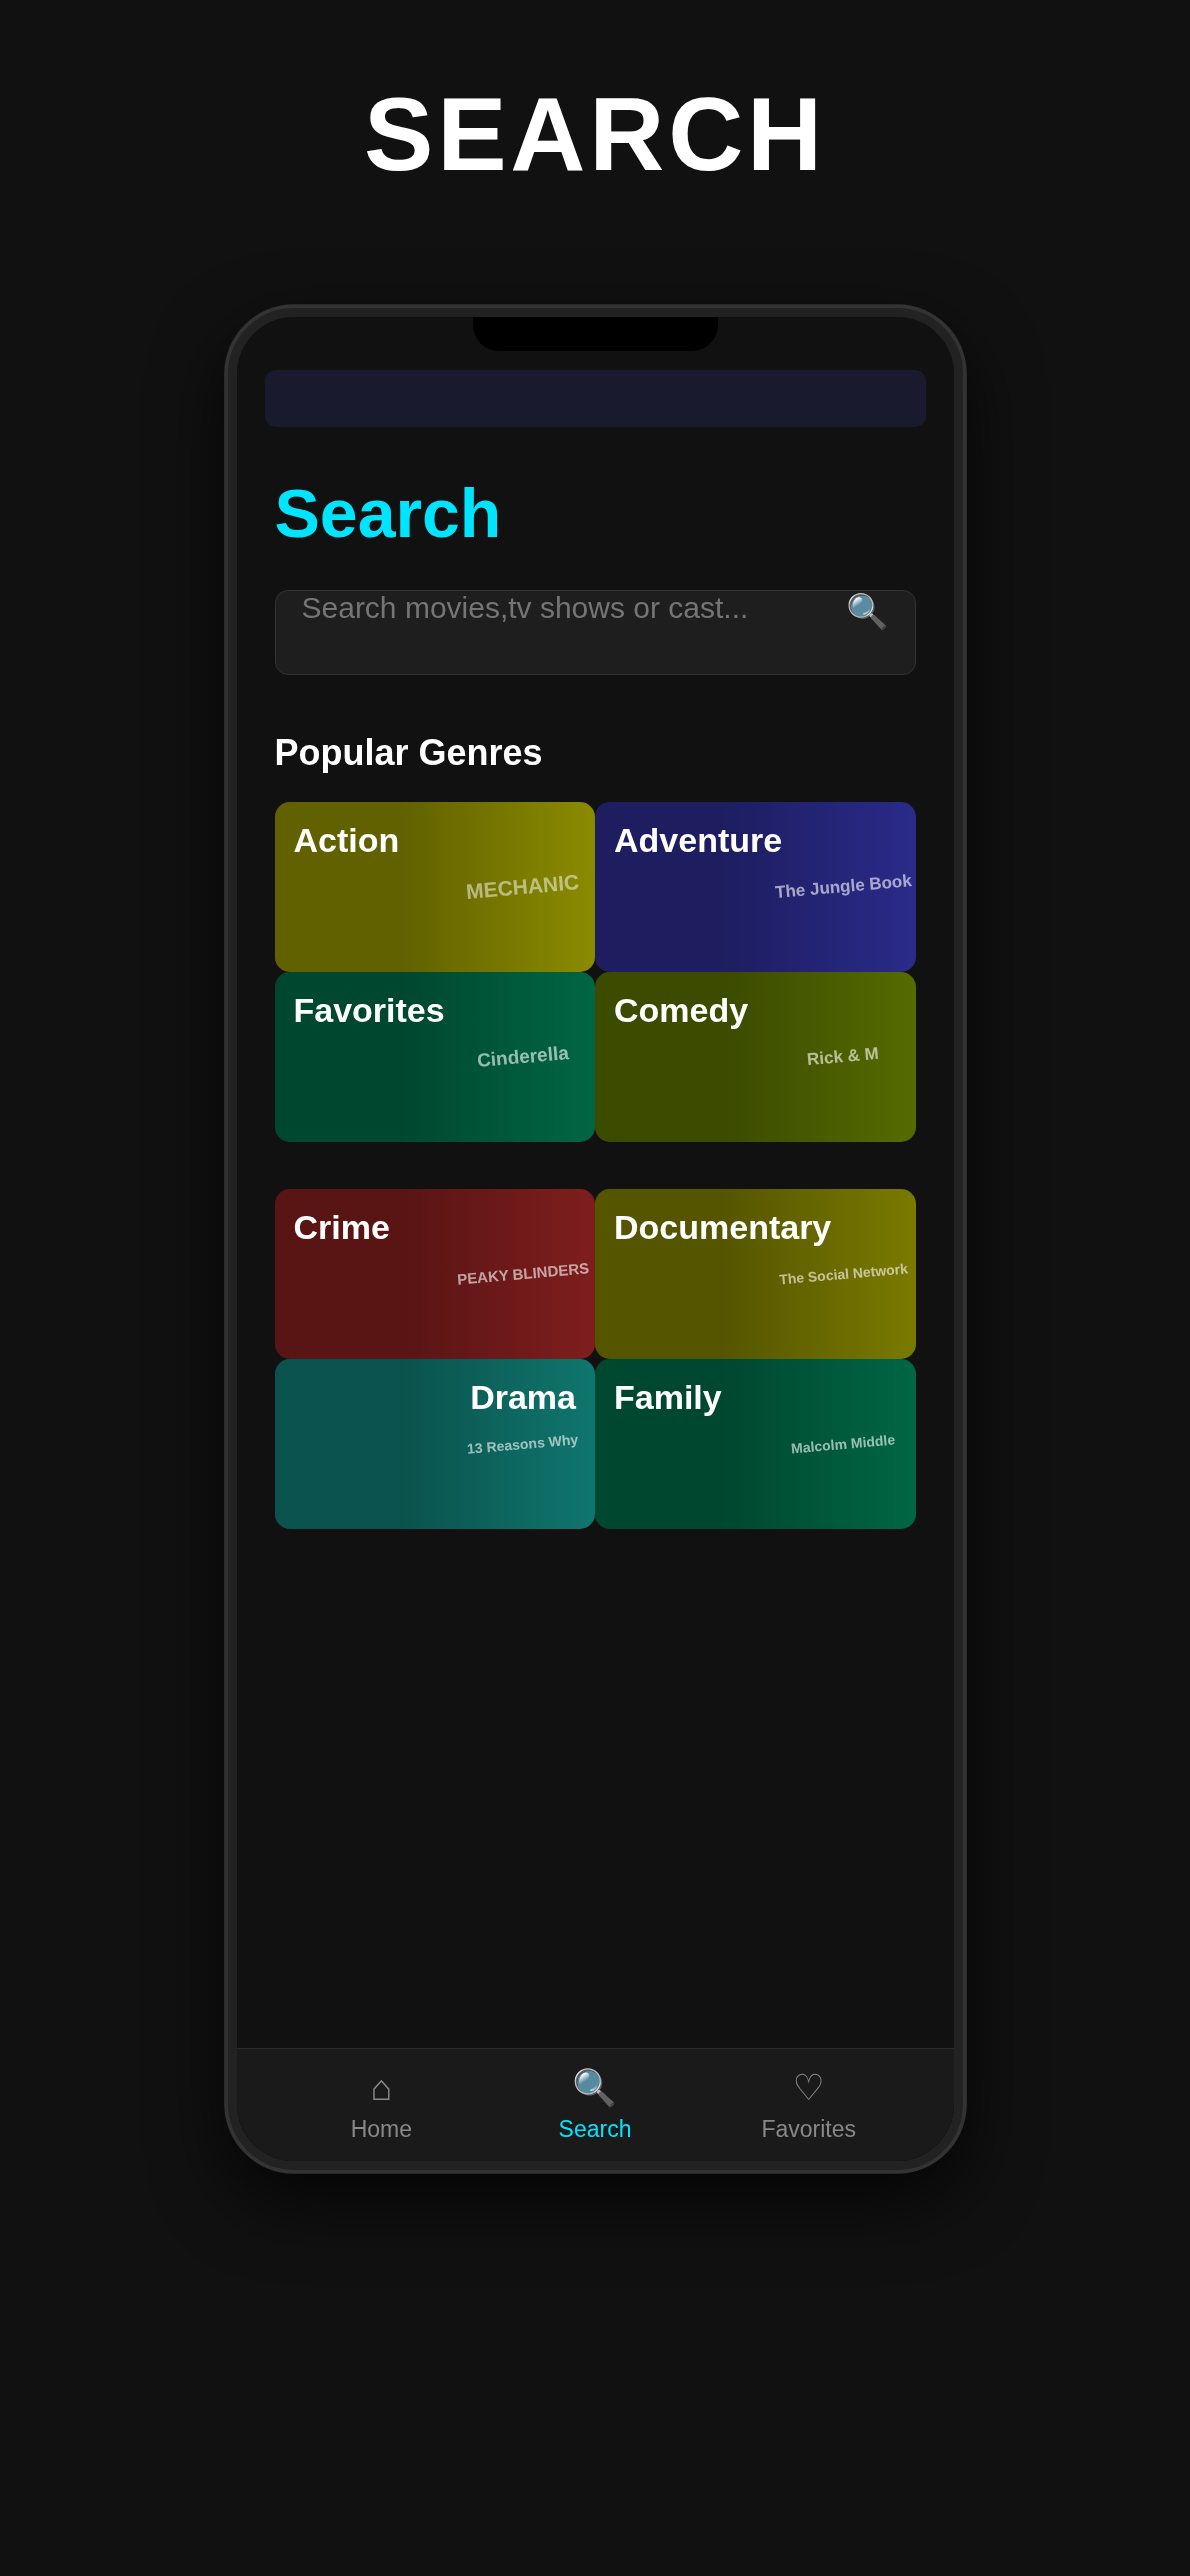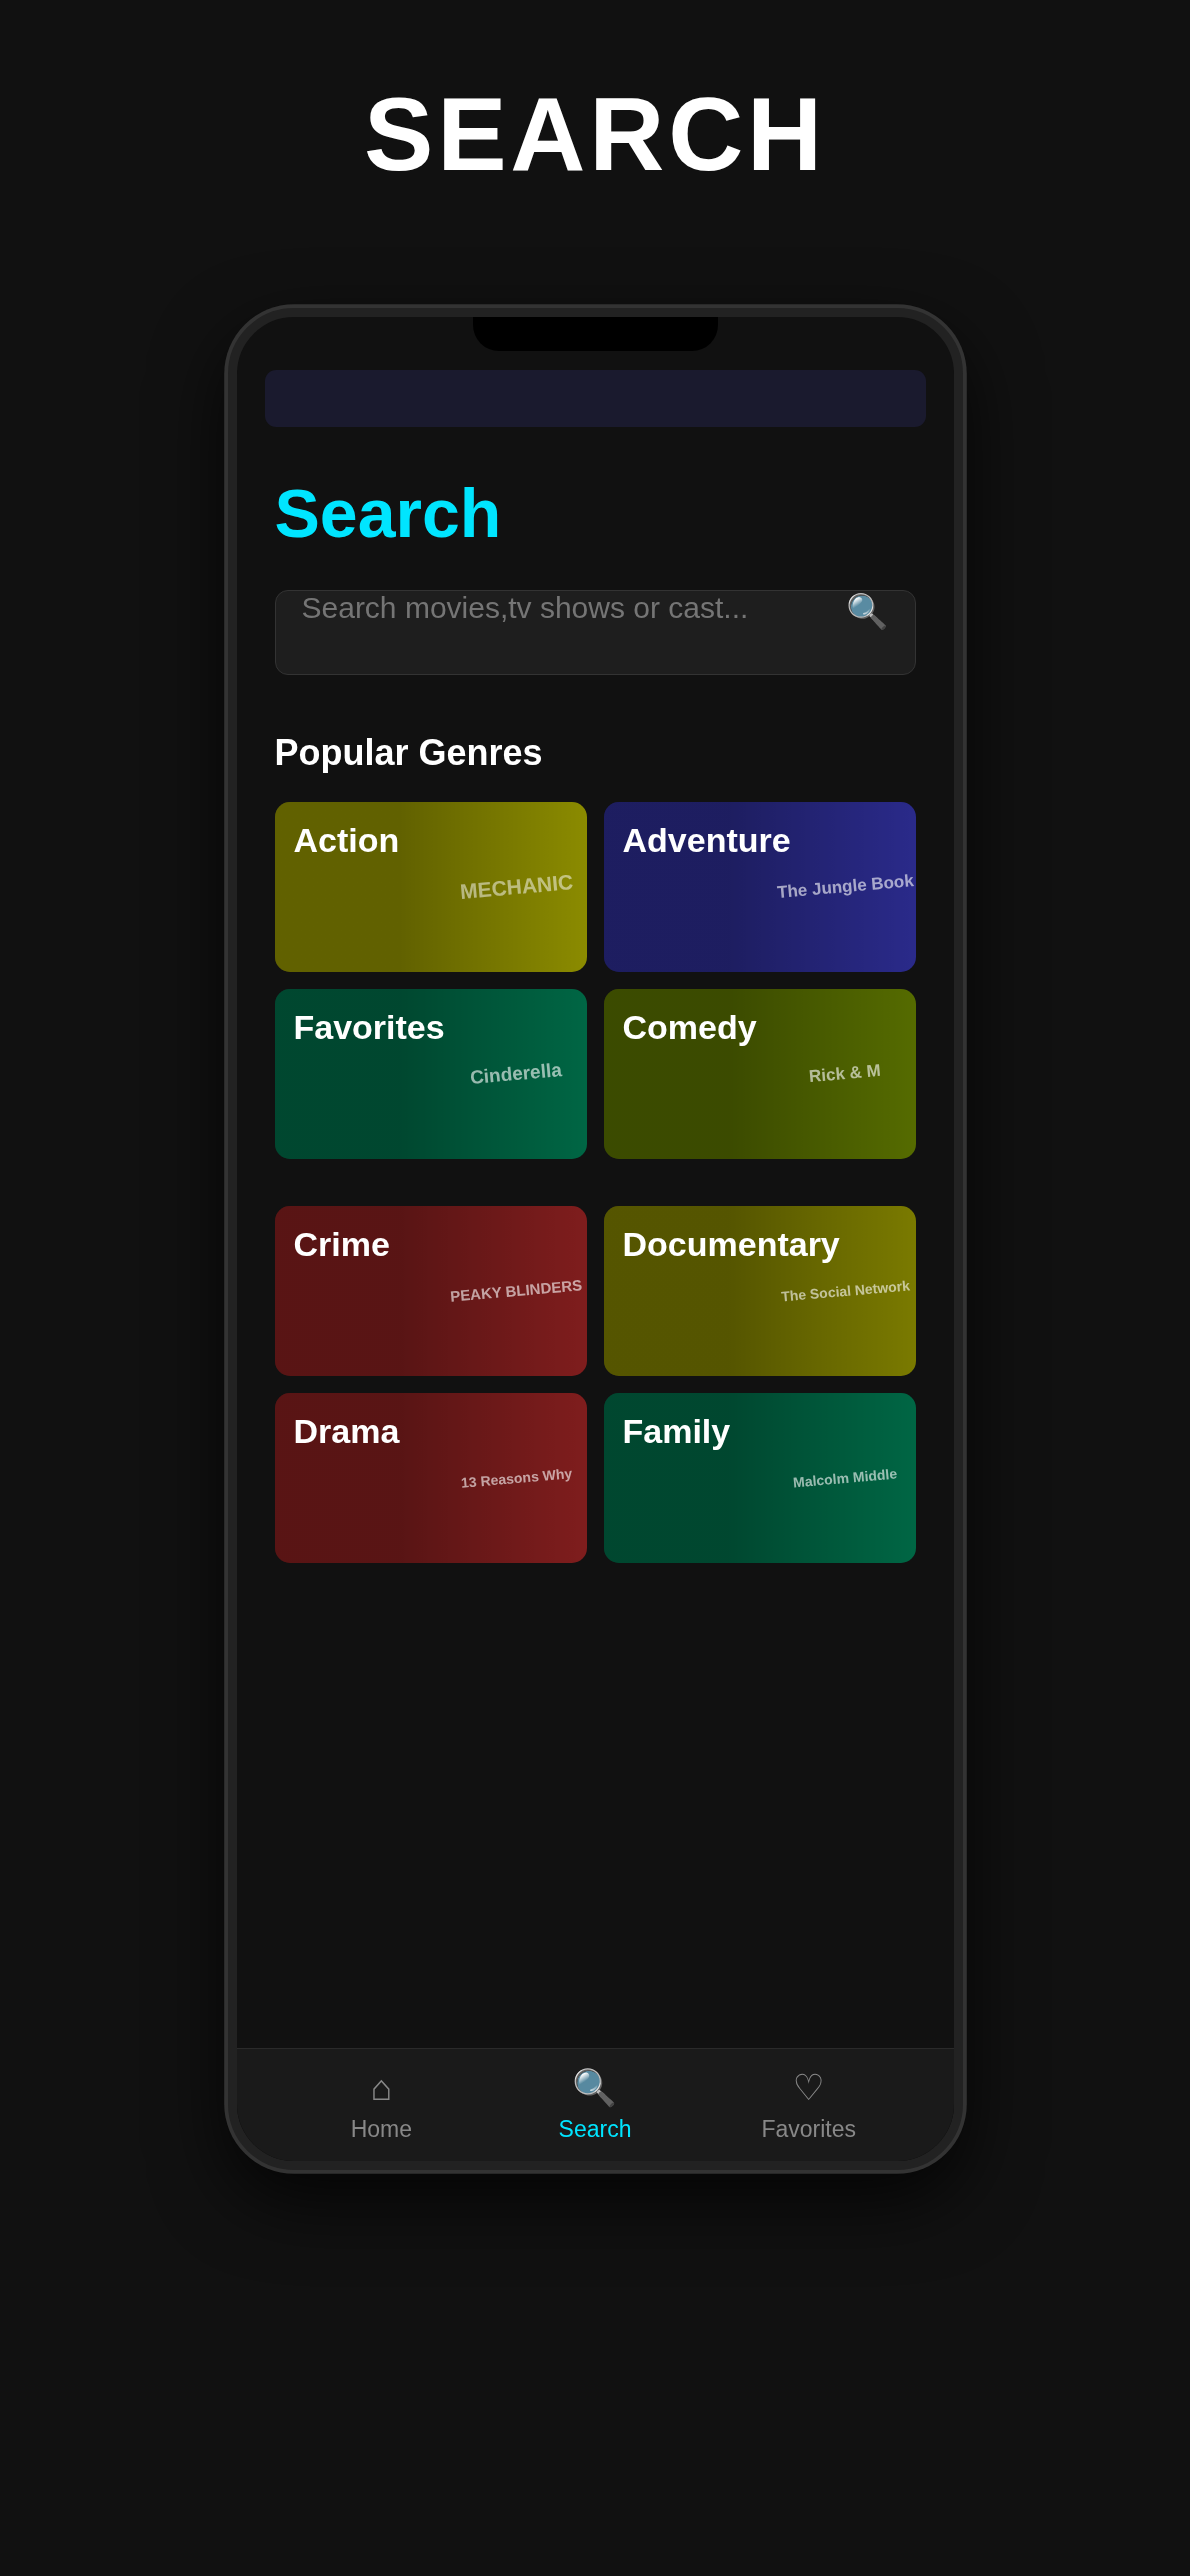--- a/index.html
+++ b/index.html
@@ -113,21 +113,20 @@
     .section-label {
       font-size: 36px;
       font-weight: 800;
       color: #fff;
       margin-bottom: 28px;
     }
 
     .genre-grid {
       display: grid;
       grid-template-columns: 1fr 1fr;
-      gap: 17px;
       margin-bottom: 47px;
     }
 
     .genre-card {
       border-radius: 15px;
       height: 170px;
       position: relative;
       overflow: hidden;
       display: flex;
       align-items: flex-start;
@@ -150,21 +149,21 @@
       background: linear-gradient(to right, rgba(0,0,0,0.3) 40%, transparent 100%);
     }
 
     
     .genre-action { background: #8B8B00; }
     .genre-adventure { background: #2a2a8a; }
     .genre-animation { background: #006644; }
     .genre-comedy { background: #556B00; }
     .genre-crime { background: #7f1d1d; }
     .genre-documentary { background: #7a7a00; }
-    .genre-drama { background: #7f1d1d; }
+    .genre-drama { background: #0f766e; justify-content: flex-end; }
     .genre-family { background: #006644; }
 
     .bottom-nav {
       position: absolute;
       bottom: 0;
       left: 0;
       right: 0;
       background: #1a1a1a;
       border-top: 0.9px solid #2a2a2a;
       display: flex;

